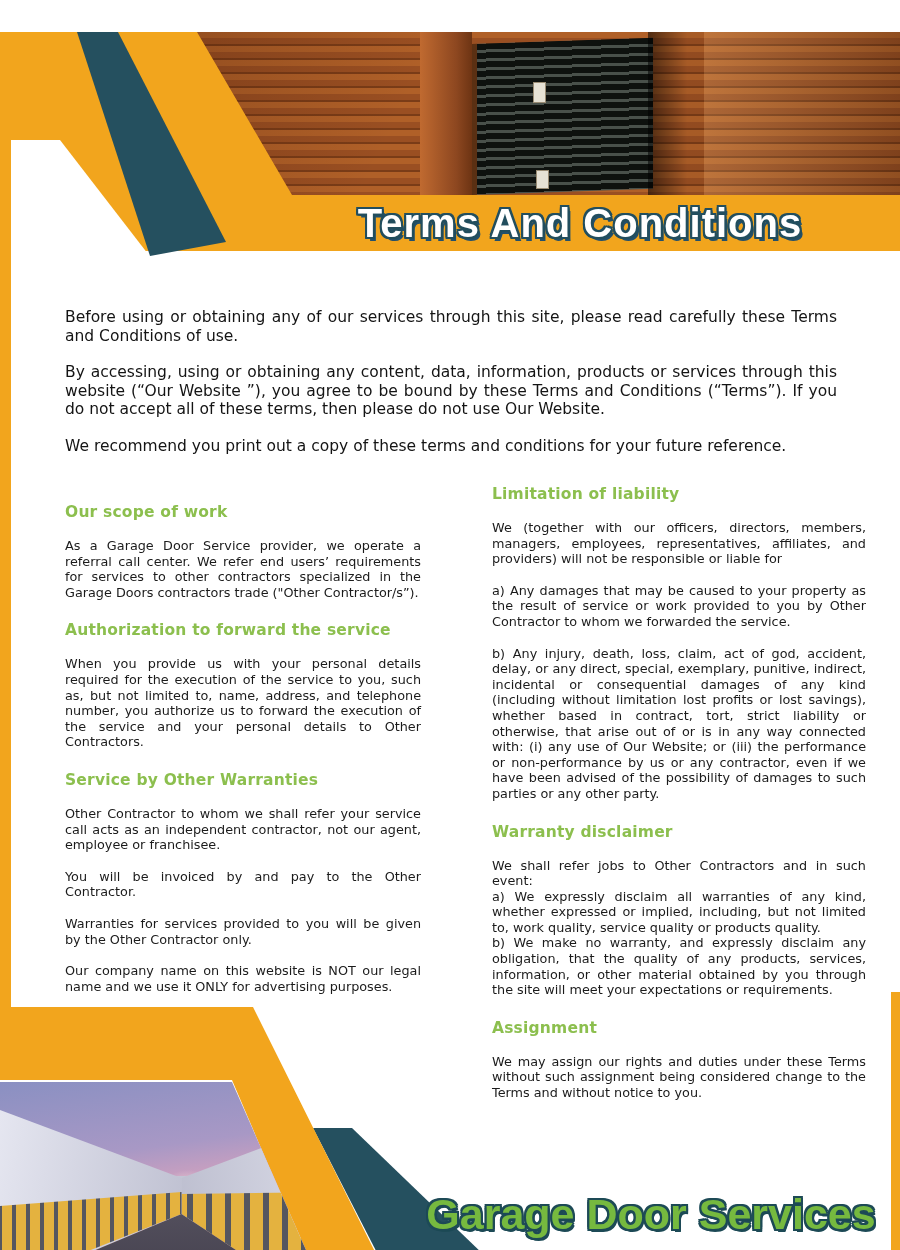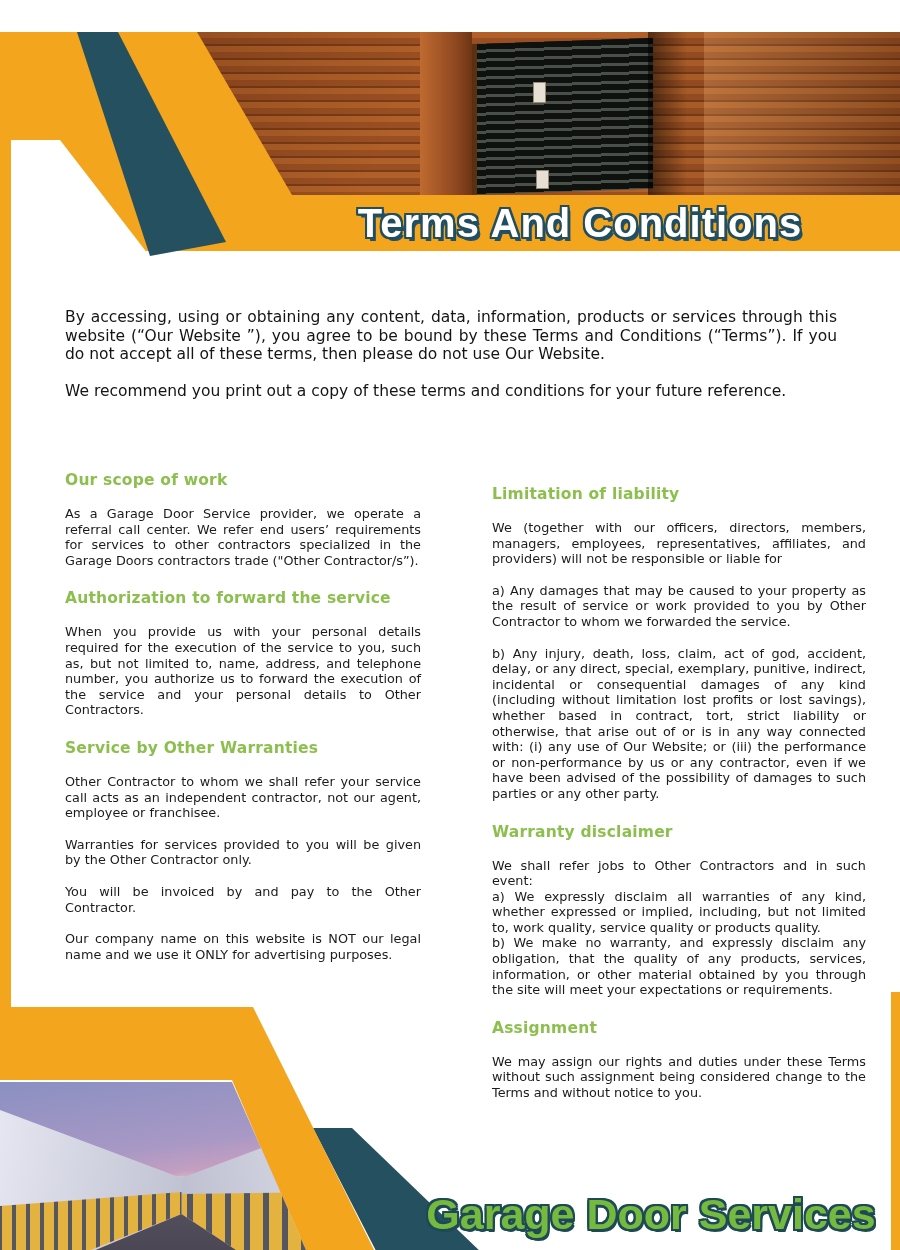--- a/index.html
+++ b/index.html
@@ -38,21 +38,21 @@
     text-shadow:
       -2px -2px 0 #224e5e, 2px -2px 0 #224e5e, -2px 2px 0 #224e5e, 2px 2px 0 #224e5e,
       -2px 0 0 #224e5e, 2px 0 0 #224e5e, 0 -2px 0 #224e5e, 0 2px 0 #224e5e,
       -1px 2px 0 #224e5e, 1px 2px 0 #224e5e, -2px 1px 0 #224e5e, 2px 1px 0 #224e5e,
       3px 4px 0 #23506b;}
   
   .intro{left:65px;top:276px;width:772px;color:#141414;font-size:15.5px;
     line-height:18.5px;text-align:justify;z-index:6;}
   .intro p{margin:0 0 18px 0;}
   .col{color:#1b1b1b;font-size:12.8px;line-height:15.6px;text-align:justify;z-index:6;}
-  .col-left{left:65px;top:439px;width:356px;}
+  .col-left{left:65px;top:471px;width:356px;}
   .col-right{left:492px;top:453px;width:374px;}
   .col h3{font-size:15.5px;line-height:19px;color:#8CBF4E;margin:21px 0 16px 0;
     font-weight:bold;letter-spacing:.2px;}
   .col h3:first-child{margin-top:0;}
   .col p{margin:0 0 16px 0;}
   .col p.tight{margin:0;}
   
   .teal-band-bottom{left:0;top:1223px;width:900px;height:27px;background:#25505F;z-index:1;}
   .teal-stripe-bottom{left:0;top:0;width:900px;height:1250px;background:#25505F;z-index:2;
     clip-path:polygon(313px 1096px,352px 1096px,512px 1250px,392px 1250px);}
@@ -107,33 +107,34 @@
   </div>
 
   <div class="abs yellow-header"></div>
   <div class="abs white-notch"></div>
   <div class="abs teal-stripe-top"></div>
   <div class="abs left-strip"></div>
 
   <div class="abs page-title">Terms And Conditions</div>
 
   <div class="abs intro">
+    <p>Before using or obtaining any of our services through this site, please read carefully these Terms and Conditions of use.</p>
     <p>By accessing, using or obtaining any content, data, information, products or services through this website (“Our Website ”), you agree to be bound by these Terms and Conditions (“Terms”). If you do not accept all of these terms, then please do not use Our Website.</p>
     <p>We recommend you print out a copy of these terms and conditions for your future reference.</p>
   </div>
 
   <div class="abs col col-left">
     <h3>Our scope of work</h3>
     <p>As a Garage Door Service provider, we operate a referral call center. We refer end users’ requirements for services to other contractors specialized in the Garage Doors contractors trade ("Other Contractor/s”).</p>
     <h3>Authorization to forward the service</h3>
     <p>When you provide us with your personal details required for the execution of the service to you, such as, but not limited to, name, address, and telephone number, you authorize us to forward the execution of the service and your personal details to Other Contractors.</p>
     <h3>Service by Other Warranties</h3>
     <p>Other Contractor to whom we shall refer your service call acts as an independent contractor, not our agent, employee or franchisee.</p>
+    <p>You will be invoiced by and pay to the Other Contractor.</p>
     <p>Warranties for services provided to you will be given by the Other Contractor only.</p>
-    <p>You will be invoiced by and pay to the Other Contractor.</p>
     <p>Our company name on this website is NOT our legal name and we use it ONLY for advertising purposes.</p>
   </div>
 
   <div class="abs col col-right">
     <h3>Limitation of liability</h3>
     <p>We (together with our officers, directors, members, managers, employees, representatives, affiliates, and providers) will not be responsible or liable for</p>
     <p>a) Any damages that may be caused to your property as the result of service or work provided to you by Other Contractor to whom we forwarded the service.</p>
     <p>b) Any injury, death, loss, claim, act of god, accident, delay, or any direct, special, exemplary, punitive, indirect, incidental or consequential damages of any kind (including without limitation lost profits or lost savings), whether based in contract, tort, strict liability or otherwise, that arise out of or is in any way connected with: (i) any use of Our Website; or (iii) the performance or non-performance by us or any contractor, even if we have been advised of the possibility of damages to such parties or any other party.</p>
     <h3>Warranty disclaimer</h3>
     <p class="tight">We shall refer jobs to Other Contractors and in such event:</p>

